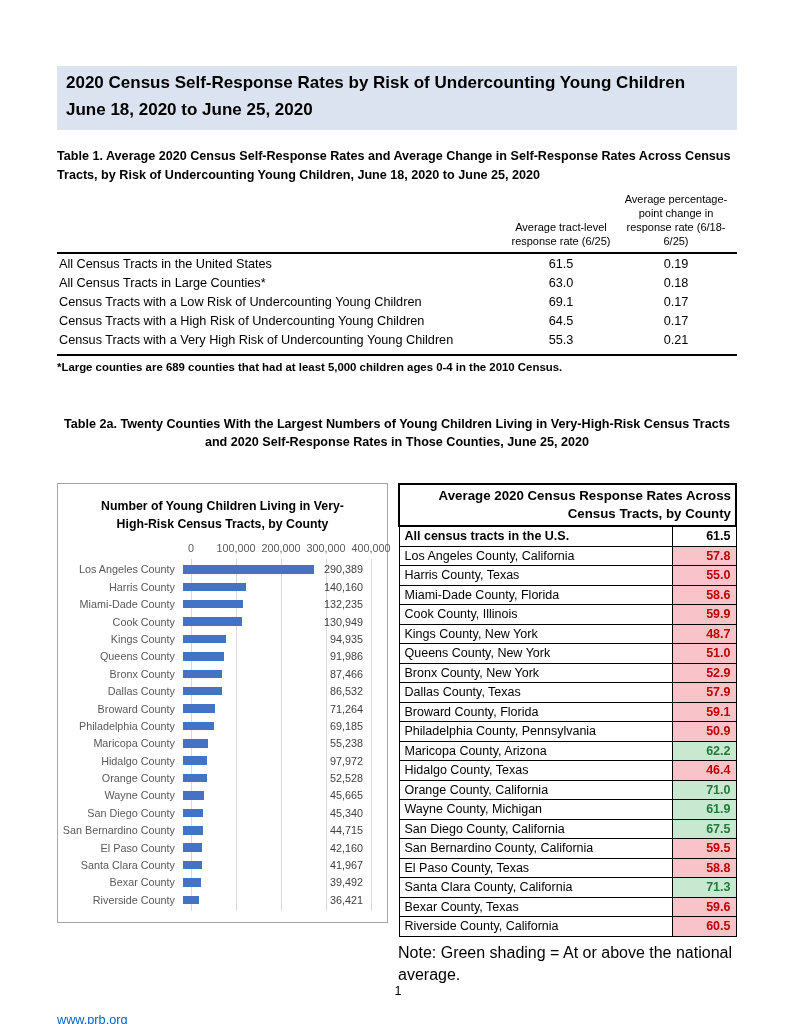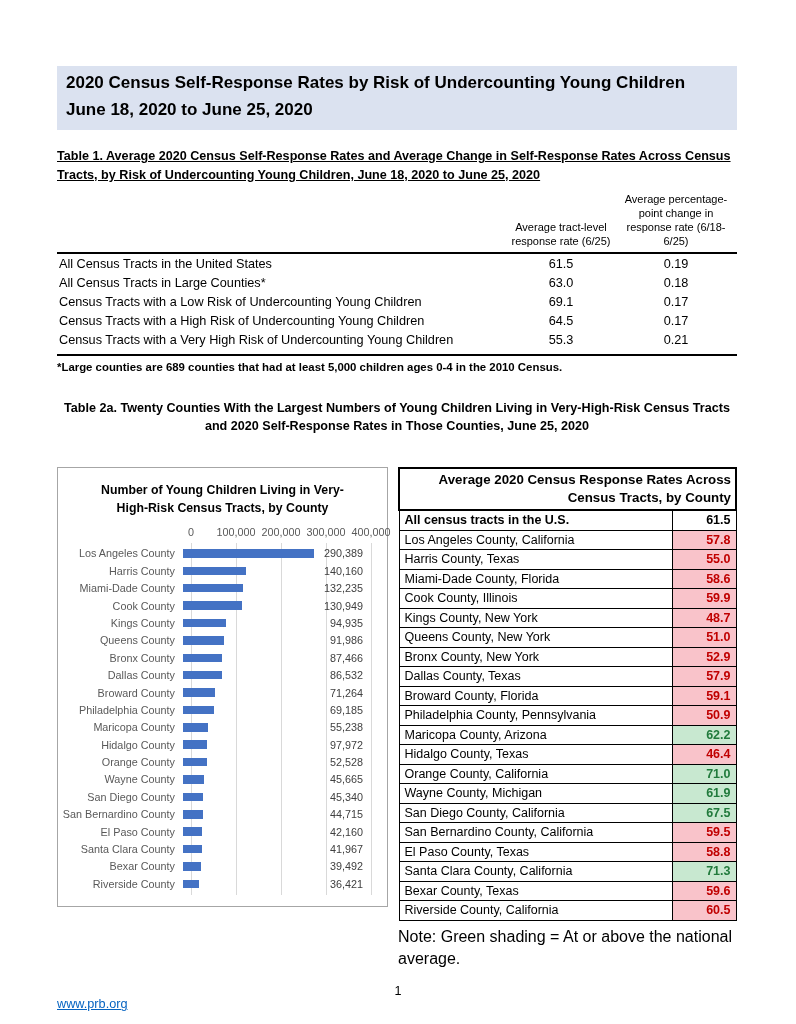--- a/index.html
+++ b/index.html
@@ -13,36 +13,36 @@
     overflow: hidden;
   }
   
   .banner {
     background: var(--banner-bg, #dbe2f0);
     font-size: 17px; font-weight: bold;
     line-height: 1.58;
     padding: 4px 9px 6px 9px;
   }
   
-  .caption1 { margin-top: 17px; font-size: 12.6px; font-weight: bold; line-height: 1.5; text-decoration: underline; }
+  .caption1 { margin-top: 17px; font-size: 12.6px; font-weight: bold; line-height: 1.5; }
   .t1-head {
     display: grid; grid-template-columns: 1fr 100px 122px;
     align-items: end; column-gap: 4px;
     margin-top: 7px;
     border-bottom: 2.5px solid #000;
     padding-bottom: 3px;
   }
   .t1-h { font-size: 11px; text-align: center; line-height: 1.3; }
   .t1-rows { border-bottom: 2.5px solid #000; padding: 2px 0 3px 0; }
   .t1-row { display: grid; grid-template-columns: 1fr 100px 122px; column-gap: 4px; font-size: 12.7px; line-height: 1.4; padding: 0.6px 0; }
   .t1-label { padding-left: 2px; }
   .t1-num { text-align: center; }
   .footnote { font-size: 11.4px; font-weight: bold; margin-top: 5px; }
   
-  .caption2a { margin-top: 26px; font-size: 12.6px; font-weight: bold; text-align: center; line-height: 1.5; }
+  .caption2a { margin-top: 42px; font-size: 12.6px; font-weight: bold; text-align: center; line-height: 1.5; }
   
   .columns { display: flex; gap: 10px; margin-top: 31px; align-items: flex-start; }
   
   .chart-box {
     width: 331px; height: 440px;
     border: 1px solid var(--chart-border, #a6a6a6);
     padding-top: 14px;
     background: #fff;
   }
   .chart-title { text-align: center; font-weight: bold; font-size: 12.3px; line-height: 1.4; color: #000; }

